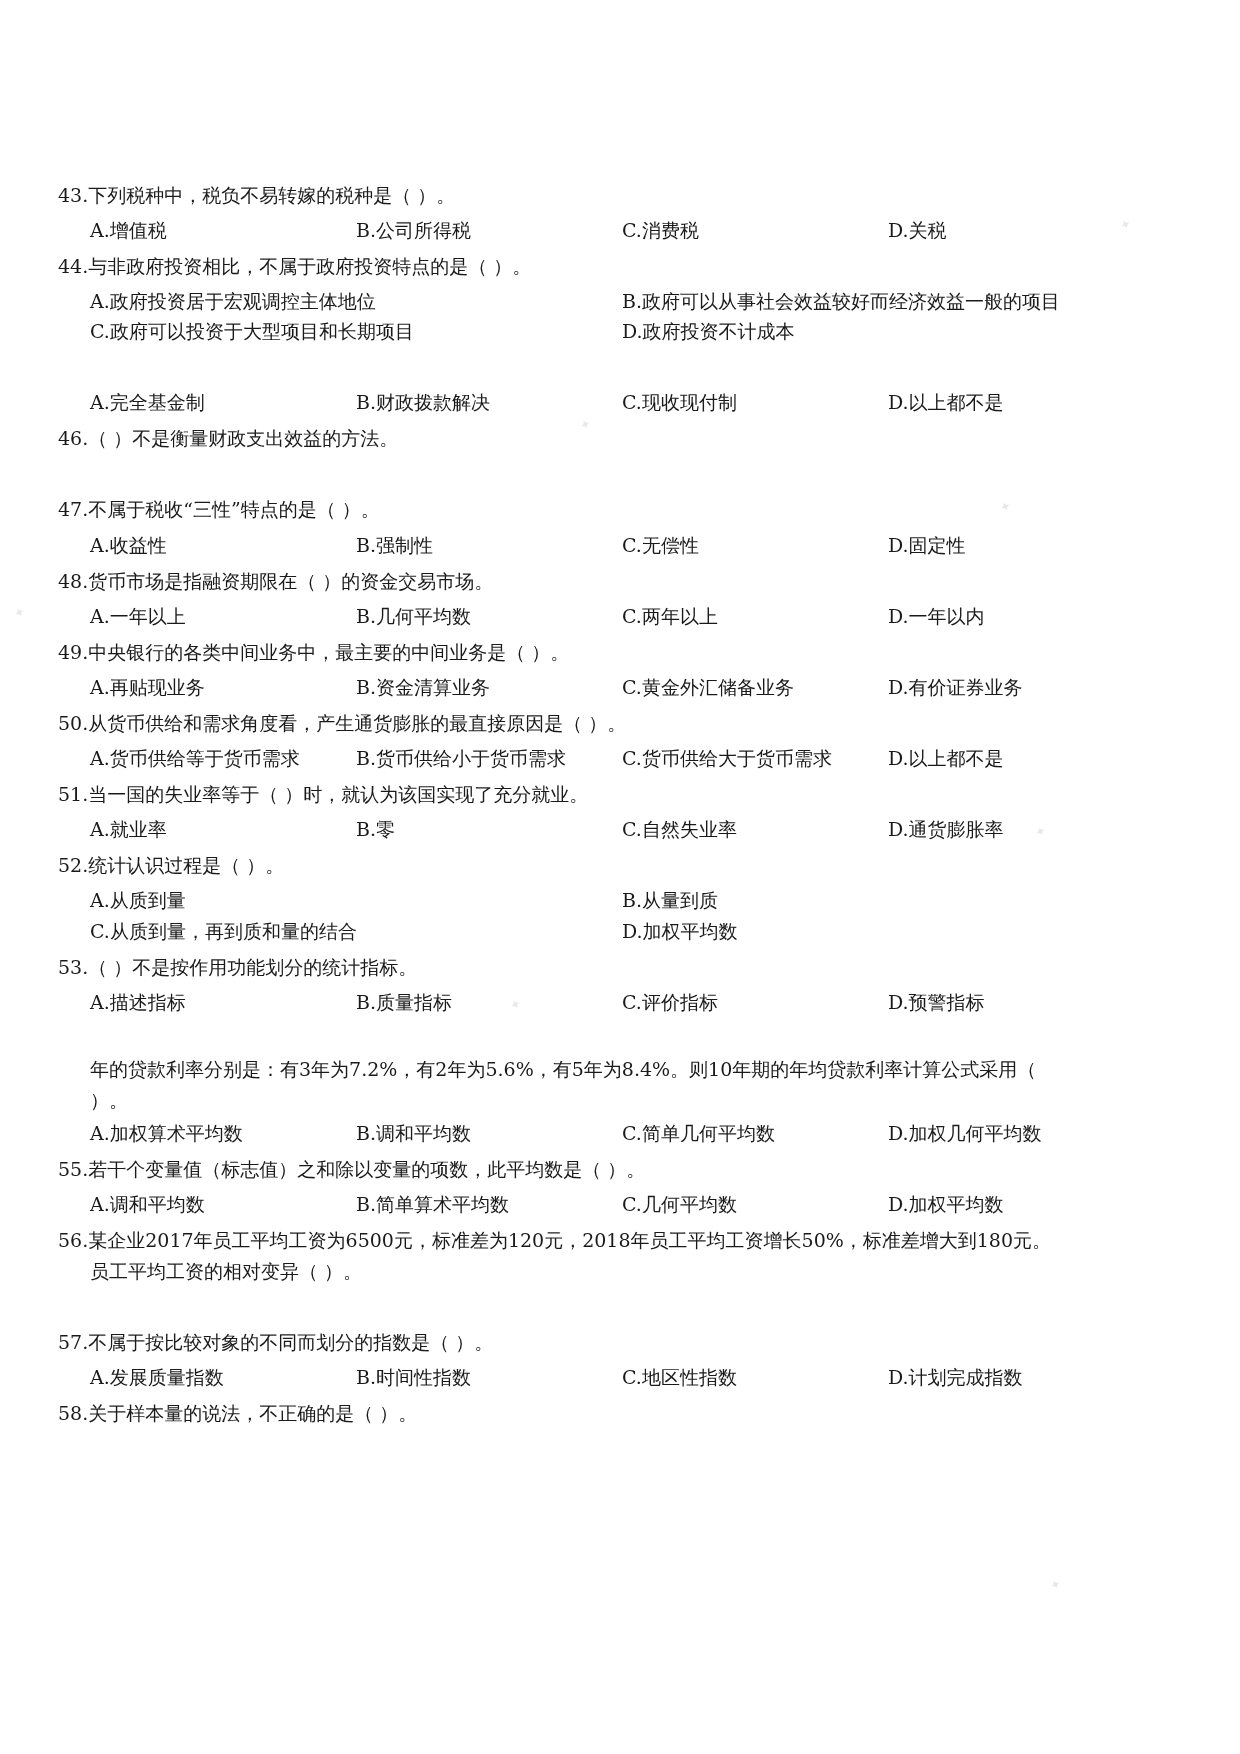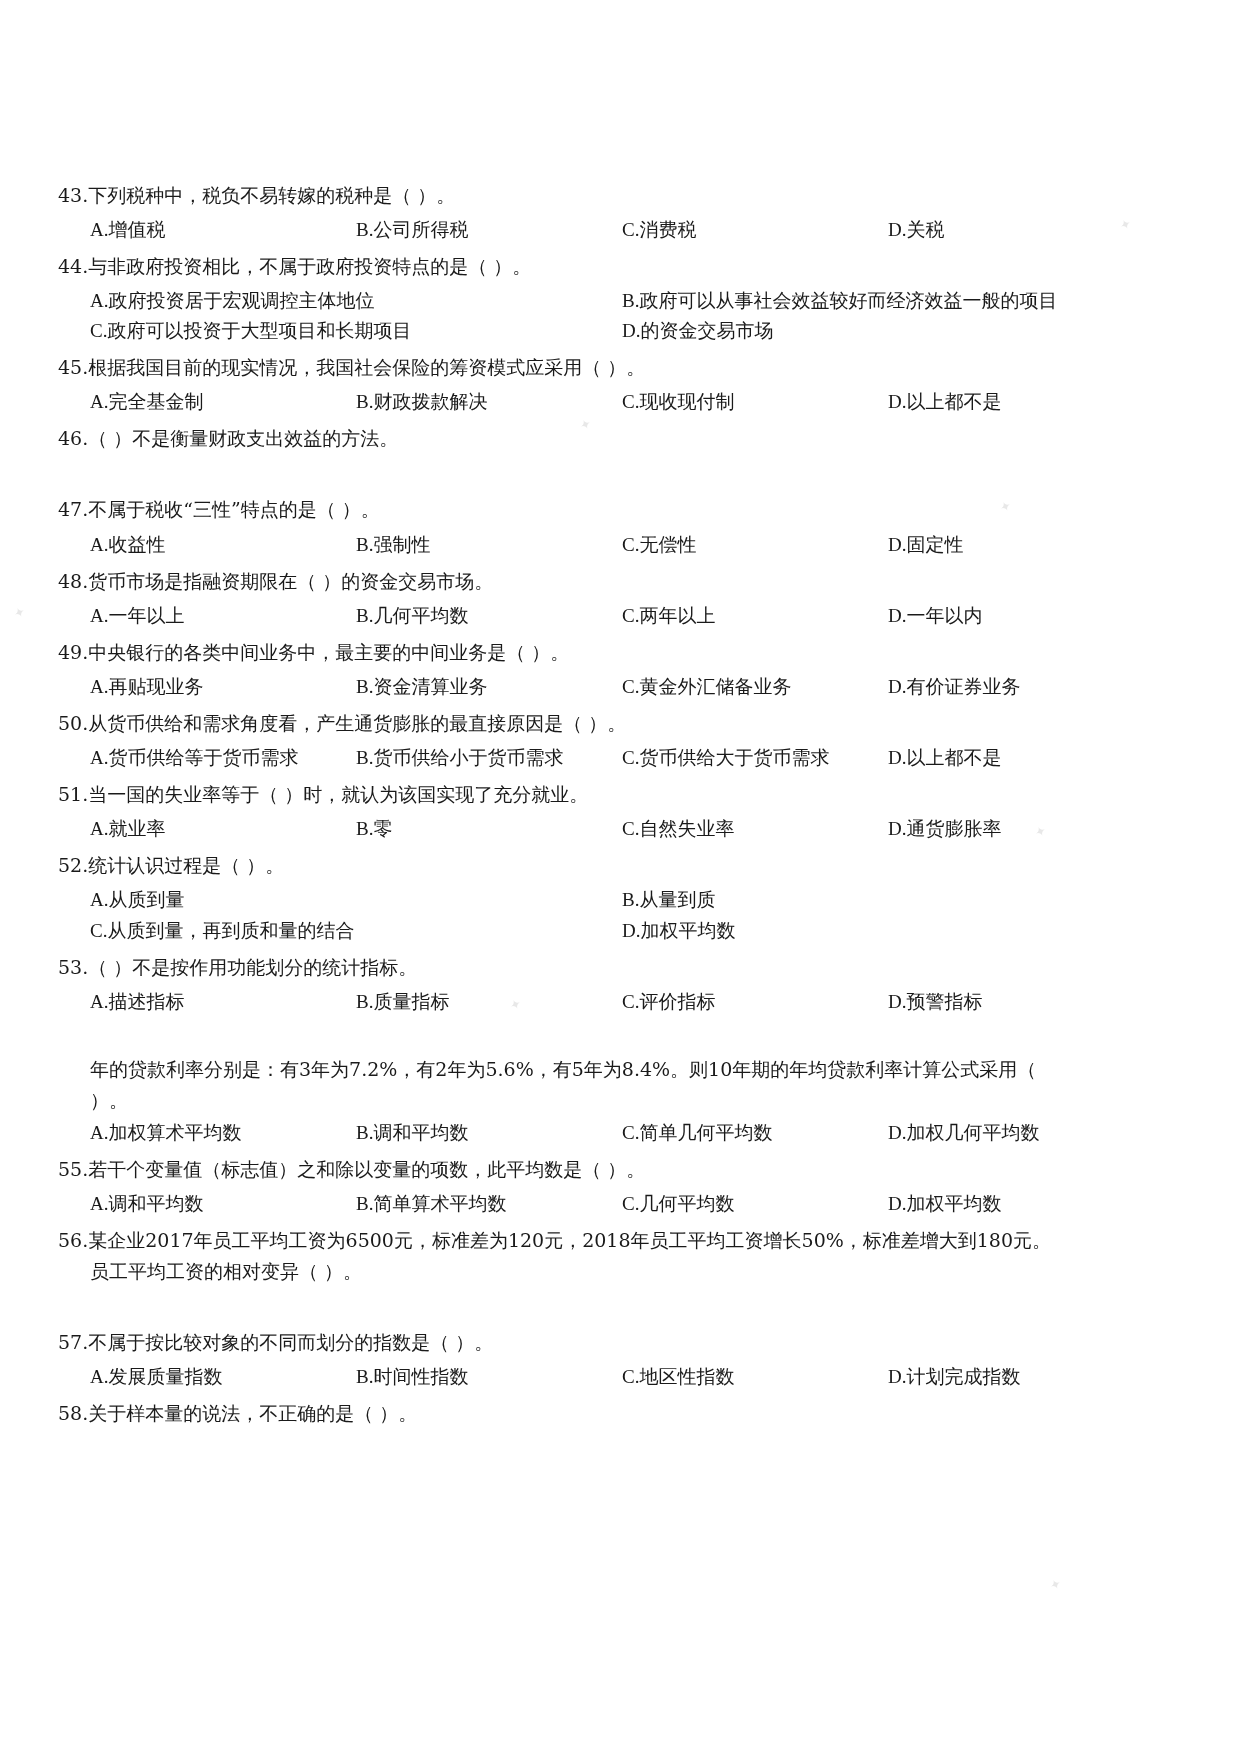--- a/index.html
+++ b/index.html
@@ -1,20 +1,20 @@
 <!DOCTYPE html>
 <html><head>
 <meta charset="utf-8">
 <style>
   html, body { margin: 0; padding: 0; background: #ffffff; }
   body { width: 1240px; height: 1754px; position: relative; overflow: hidden;
          font-family: "DejaVu Serif", "Liberation Serif", serif; color: #1a1a1a; }
   .page { position: absolute; left: 0; top: 12px; width: 1096px; height: 1754px; text-align: center; }
   .line { position: absolute; left: 0; width: 1240px; height: 34px; font-size: 19px; line-height: 34px; white-space: nowrap; }
-  .opt { position: absolute; top: 0; font-family: Liberation Serif, serif; }
+  .opt { position: absolute; top: 0; }
   .c0 { left: 90px; } .c1 { left: 356px; } .c2 { left: 622px; } .c3 { left: 888px; }
   .h0 { left: 90px; } .h1 { left: 622px; }
   .qtext { position: absolute; left: 58px; top: 0; }
   .wm { position: absolute; font-size: 13px; color: #e8e8e8; transform: rotate(-25deg); }
 </style>
 </head>
 <body>
 
 <div class="page">
 
@@ -30,26 +30,23 @@
 
   <div class="line" style="top:237px">
     <span class="qtext">44.与非政府投资相比，不属于政府投资特点的是（    ）。</span>
   </div>
   <div class="line" style="top:272px">
     <span class="opt h0">A.政府投资居于宏观调控主体地位</span>
     <span class="opt h1">B.政府可以从事社会效益较好而经济效益一般的项目</span>
   </div>
   <div class="line" style="top:302px">
     <span class="opt h0">C.政府可以投资于大型项目和长期项目</span>
-    <span class="opt h1">D.的资金交易市场</span>
+    <span class="opt h1">D.政府投资不计成本</span>
   </div>
 
-  <div class="line" style="top:338px">
-    <span class="qtext">45.根据我国目前的现实情况，我国社会保险的筹资模式应采用（    ）。</span>
-  </div>
   <div class="line" style="top:373px">
     <span class="opt c0">A.完全基金制</span>
     <span class="opt c1">B.财政拨款解决</span>
     <span class="opt c2">C.现收现付制</span>
     <span class="opt c3">D.以上都不是</span>
   </div>
 
   <div class="line" style="top:409px">
     <span class="qtext">46.（    ）不是衡量财政支出效益的方法。</span>
   </div>

